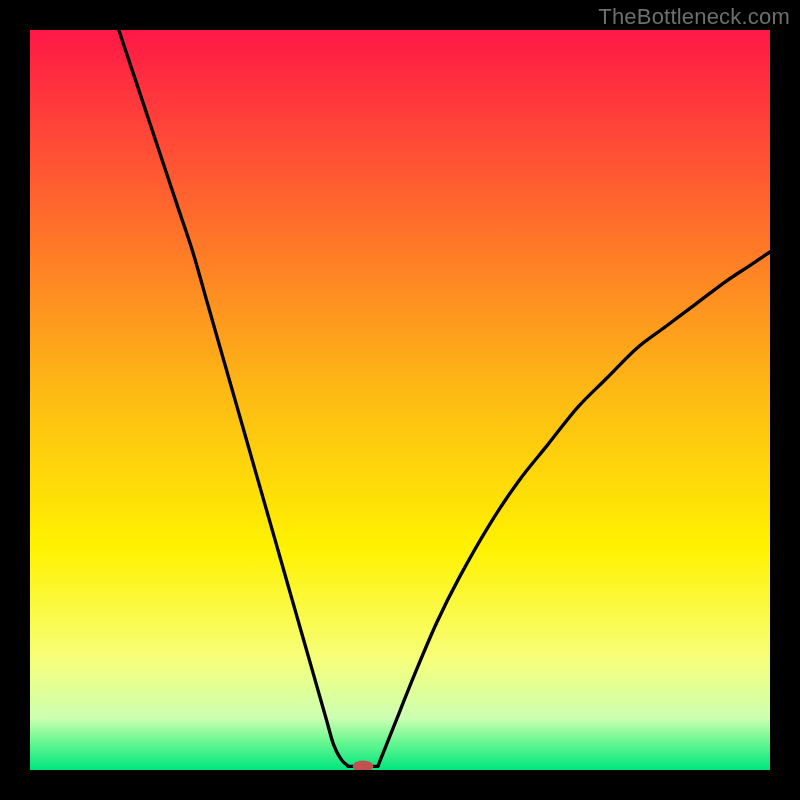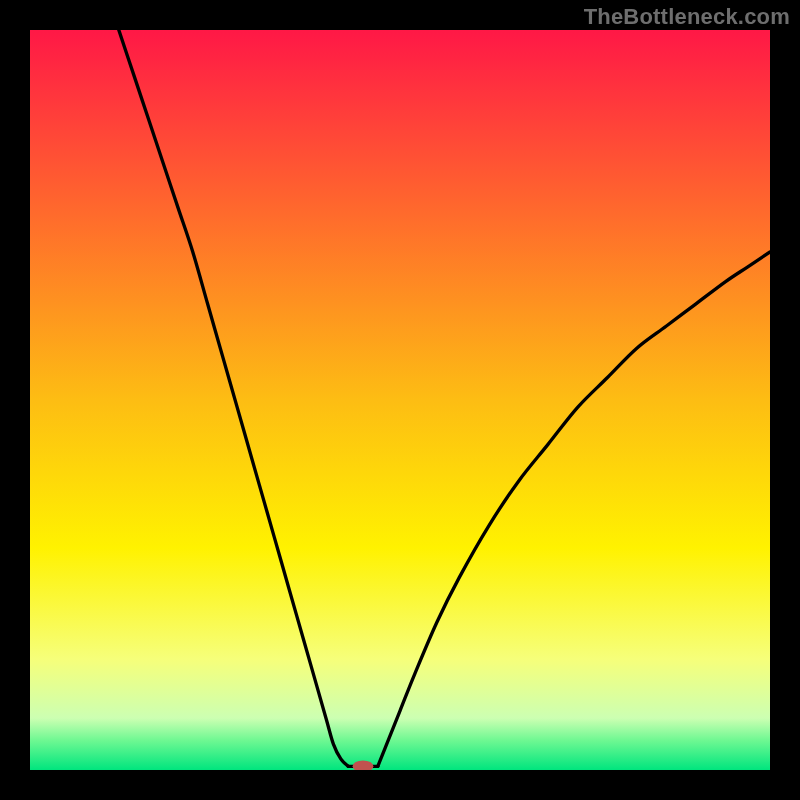--- a/index.html
+++ b/index.html
@@ -16,21 +16,21 @@
     width: 800px;
     height: 800px;
     background: #000;
   }
   .watermark {
     position: absolute;
     top: 4px;
     right: 10px;
     color: #6e6e6e;
     font-size: 22px;
-    font-weight: 700;
+    font-weight: 400;
     letter-spacing: 0.2px;
     z-index: 10;
     user-select: none;
   }
   svg.plot {
     position: absolute;
     left: 30px;
     top: 30px;
     width: 740px;
     height: 740px;

